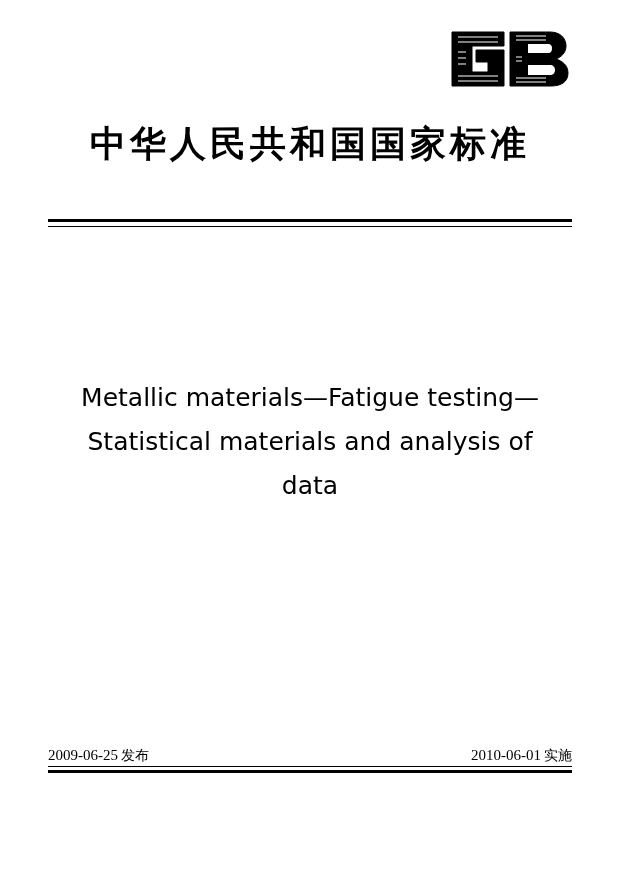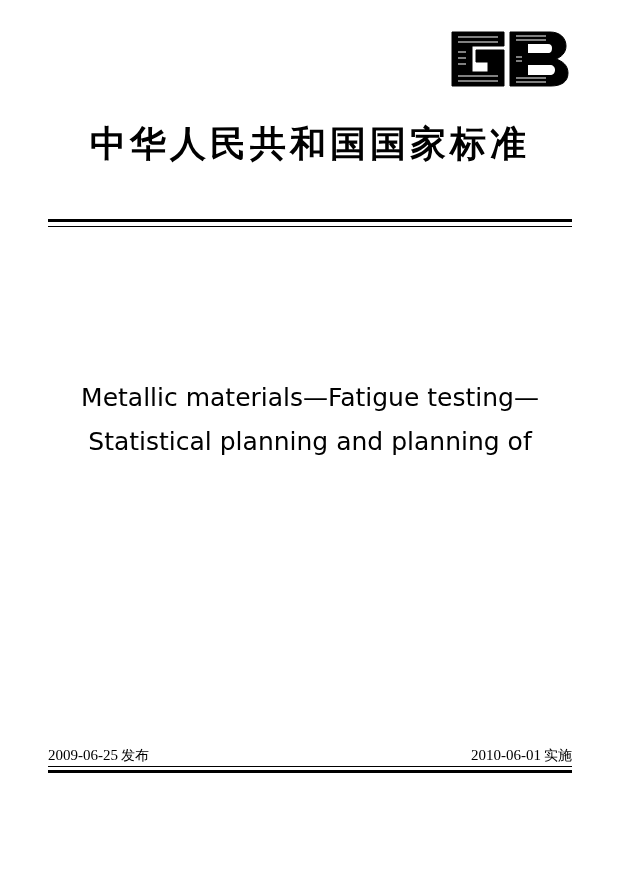--- a/index.html
+++ b/index.html
@@ -153,21 +153,22 @@
   </div>
 
   <div class="cn-title">中华人民共和国国家标准</div>
 
 
   <div class="rule-top"></div>
   <div class="rule-top2"></div>
 
   <div class="doc-title">
     <div>Metallic materials—Fatigue testing—</div>
-    <div>Statistical planning and planning of</div>
+    <div>Statistical materials and analysis of</div>
+    <div>data</div>
   </div>
 
   <div class="rule-bottom"></div>
 
   <div class="footer">
     <div class="footer-item">
       <span>2009-06-25</span><span class="cn">发布</span>
     </div>
     <div class="footer-item">
       <span>2010-06-01</span><span class="cn">实施</span>

